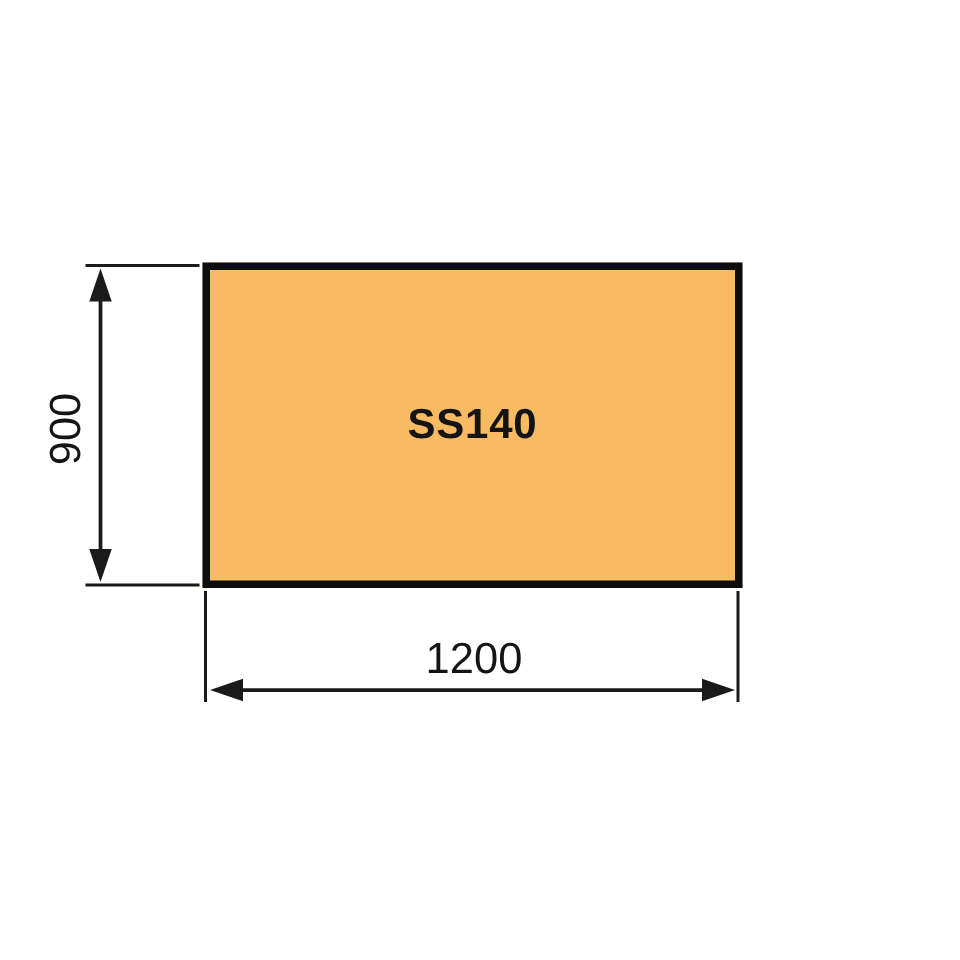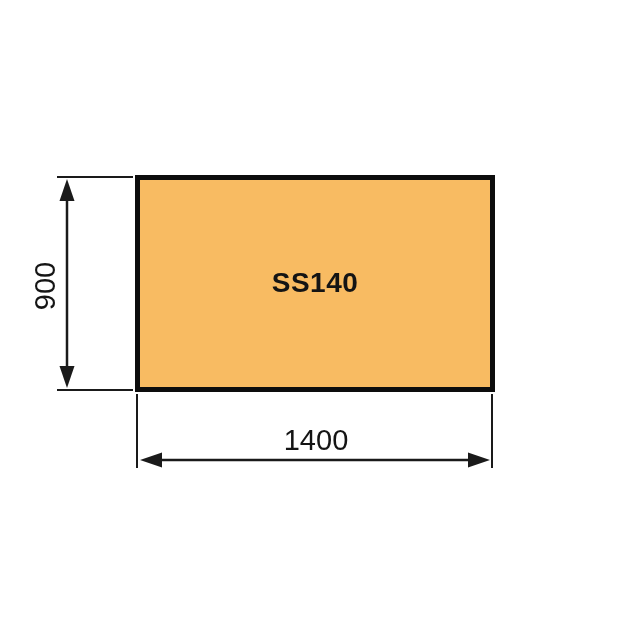--- a/index.html
+++ b/index.html
@@ -92,15 +92,15 @@
     <polygon class="arrow-head" points="140,460 162,452.5 162,467.5"></polygon>
     <polygon class="arrow-head" points="490,460 468,452.5 468,467.5"></polygon>
   </svg>
 
   <div class="panel">
     <div class="panel-code">SS140</div>
   </div>
 
   <div class="dim-label vertical">900</div>
 
-  <div class="dim-label horizontal">1400</div>
+  <div class="dim-label horizontal">1200</div>
 
 </div>
 
 </body></html>

